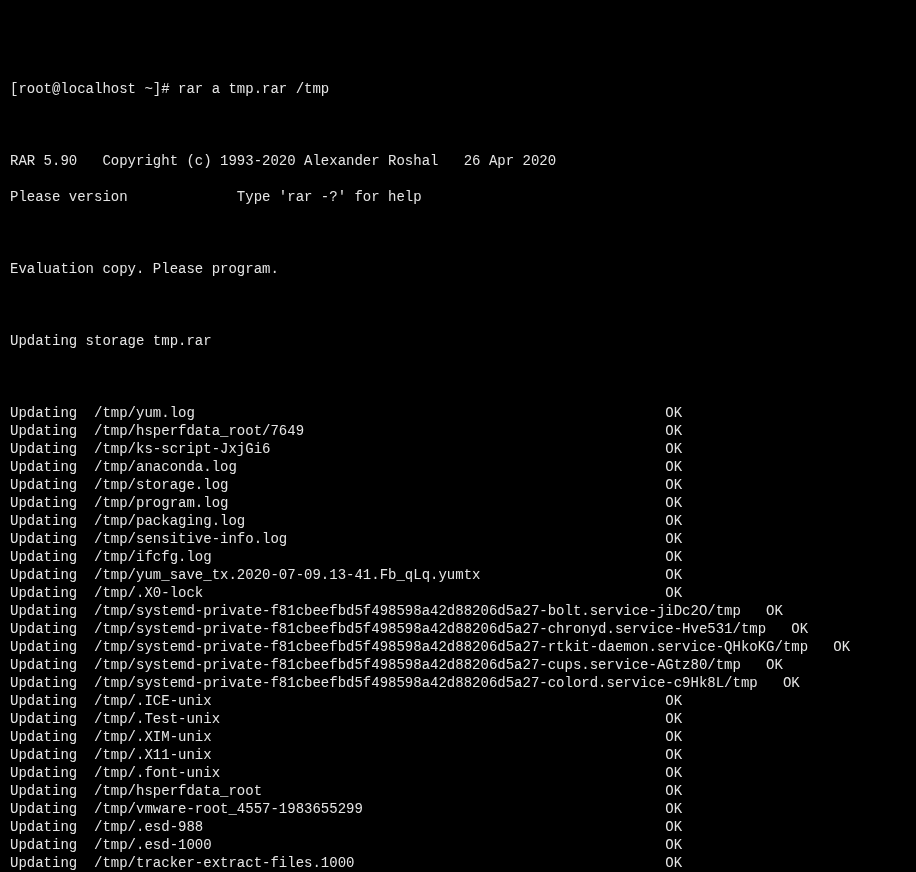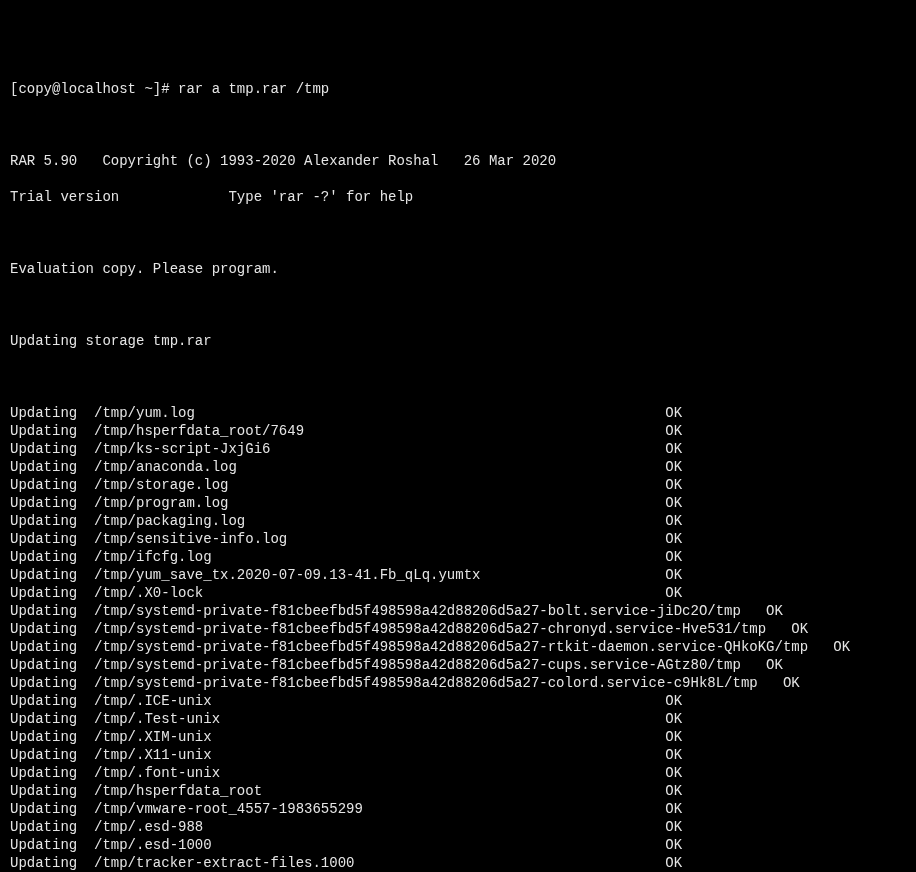--- a/index.html
+++ b/index.html
@@ -14,24 +14,24 @@
       white-space: pre;
       overflow: hidden;
     }
     .line { display: block; height: 18px; }
   </style>
 </head>
 <body>
 
 
 
-<span class="line">[copy@localhost ~]# rar a tmp.rar /tmp</span>
+<span class="line">[root@localhost ~]# rar a tmp.rar /tmp</span>
 <span class="line"></span>
-<span class="line">RAR 5.90   Copyright (c) 1993-2020 Alexander Roshal   26 Mar 2020</span>
-<span class="line">Trial version             Type 'rar -?' for help</span>
+<span class="line">RAR 5.90   Copyright (c) 1993-2020 Alexander Roshal   26 Apr 2020</span>
+<span class="line">Please version             Type 'rar -?' for help</span>
 <span class="line"></span>
 <span class="line">Evaluation copy. Please program.</span>
 <span class="line"></span>
 <span class="line">Updating storage tmp.rar</span>
 <span class="line"></span>
 <div id="file-lines"><span class="line">Updating  /tmp/yum.log                                                        OK </span><span class="line">Updating  /tmp/hsperfdata_root/7649                                           OK </span><span class="line">Updating  /tmp/ks-script-JxjGi6                                               OK </span><span class="line">Updating  /tmp/anaconda.log                                                   OK </span><span class="line">Updating  /tmp/storage.log                                                    OK </span><span class="line">Updating  /tmp/program.log                                                    OK </span><span class="line">Updating  /tmp/packaging.log                                                  OK </span><span class="line">Updating  /tmp/sensitive-info.log                                             OK </span><span class="line">Updating  /tmp/ifcfg.log                                                      OK </span><span class="line">Updating  /tmp/yum_save_tx.2020-07-09.13-41.Fb_qLq.yumtx                      OK </span><span class="line">Updating  /tmp/.X0-lock                                                       OK </span><span class="line">Updating  /tmp/systemd-private-f81cbeefbd5f498598a42d88206d5a27-bolt.service-jiDc2O/tmp   OK </span><span class="line">Updating  /tmp/systemd-private-f81cbeefbd5f498598a42d88206d5a27-chronyd.service-Hve531/tmp   OK </span><span class="line">Updating  /tmp/systemd-private-f81cbeefbd5f498598a42d88206d5a27-rtkit-daemon.service-QHkoKG/tmp   OK </span><span class="line">Updating  /tmp/systemd-private-f81cbeefbd5f498598a42d88206d5a27-cups.service-AGtz80/tmp   OK </span><span class="line">Updating  /tmp/systemd-private-f81cbeefbd5f498598a42d88206d5a27-colord.service-c9Hk8L/tmp   OK </span><span class="line">Updating  /tmp/.ICE-unix                                                      OK </span><span class="line">Updating  /tmp/.Test-unix                                                     OK </span><span class="line">Updating  /tmp/.XIM-unix                                                      OK </span><span class="line">Updating  /tmp/.X11-unix                                                      OK </span><span class="line">Updating  /tmp/.font-unix                                                     OK </span><span class="line">Updating  /tmp/hsperfdata_root                                                OK </span><span class="line">Updating  /tmp/vmware-root_4557-1983655299                                    OK </span><span class="line">Updating  /tmp/.esd-988                                                       OK </span><span class="line">Updating  /tmp/.esd-1000                                                      OK </span><span class="line">Updating  /tmp/tracker-extract-files.1000                                     OK </span></div>
 
 
 
 

